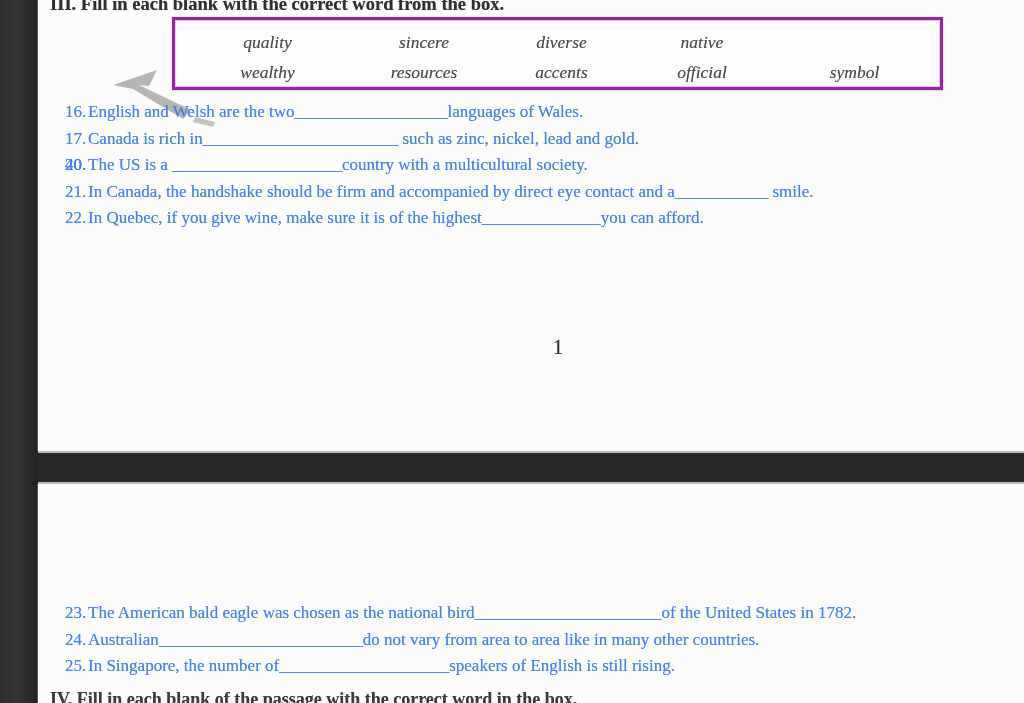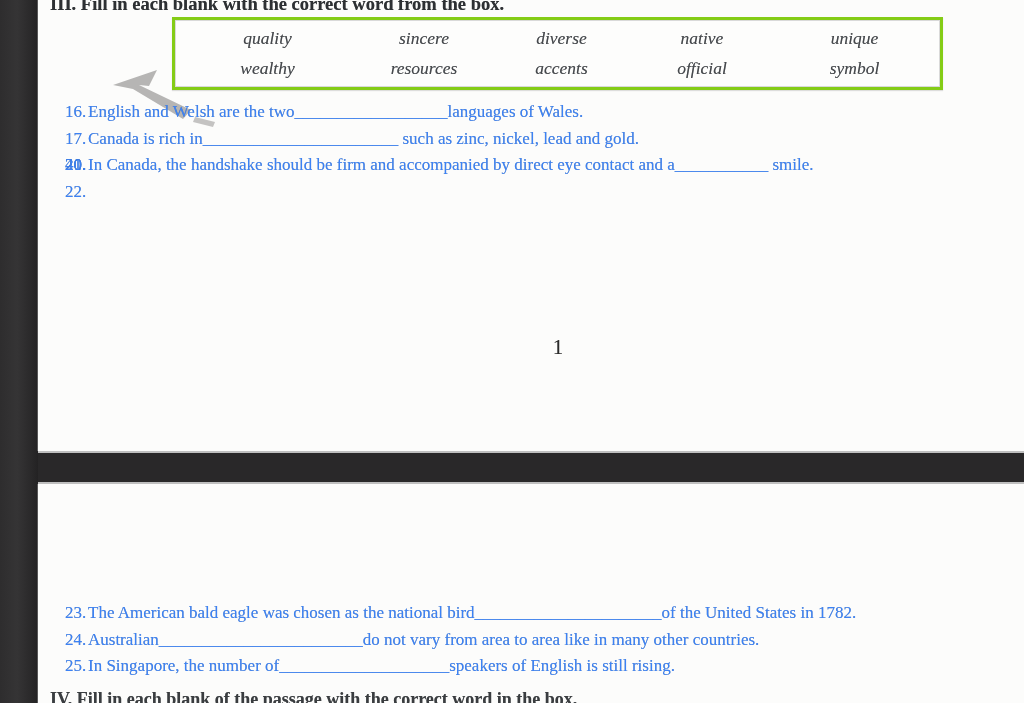--- a/index.html
+++ b/index.html
@@ -19,23 +19,23 @@
   .page2 { top:484px; height:219px; box-shadow:0 -2px 0 rgba(207,207,207,.9), -1px 0 0 rgba(190,190,190,.35); }
 
   .heading {
     position:absolute; left:12px; top:-7px; width:960px;
     font-weight:bold; font-size:18.5px; line-height:22px; color:#2d3033;
     text-shadow:0 0 .6px rgba(45,48,51,.6);
     white-space:nowrap;
   }
   .word-box {
     position:absolute; left:134px; top:17px; width:771px; height:73px;
-    box-sizing:border-box; border:3px solid #84cc16; background:#fdfdfc;
+    box-sizing:border-box; border:3px solid #a21caf; background:#fdfdfc;
     box-shadow:0 1px 1px rgba(0,0,0,.12), inset 0 0 0 1px #d9d9d9;
-    display:flex; flex-direction:column; justify-content:center; gap:1px;
+    display:flex; flex-direction:column; justify-content:flex-end; gap:1px;
   }
   .wb-row { display:grid; grid-template-columns:185px 128px 147px 134px 171px; height:29px; align-items:center; }
   .wb-cell {
     font-style:italic; font-size:17.5px; color:#46494d; text-align:center;
     text-shadow:0 0 .6px rgba(70,73,77,.5);
   }
   .arrow-svg { position:absolute; left:57px; top:55px; }
 
   .list {
     position:absolute; left:16px; top:99px; width:100%;
@@ -66,21 +66,20 @@
 
   <div class="page page1">
     <div class="heading">III. Fill in each blank with the correct word from the box.</div>
 
     <div class="word-box">
       <div class="wb-row">
         <span class="wb-cell">quality</span>
         <span class="wb-cell">sincere</span>
         <span class="wb-cell">diverse</span>
         <span class="wb-cell">native</span>
-        <span class="wb-cell">unique</span>
       </div>
       <div class="wb-row">
         <span class="wb-cell">wealthy</span>
         <span class="wb-cell">resources</span>
         <span class="wb-cell">accents</span>
         <span class="wb-cell">official</span>
         <span class="wb-cell">symbol</span>
       </div>
     </div>
 
@@ -96,27 +95,29 @@
       </div>
       <div class="item">
         <span class="num">17.</span>
         <span class="txt">Canada is rich in_______________________ such as zinc, nickel, lead and gold.</span>
       </div>
       <div class="item">
         <span class="num">20.</span>
       </div>
       <div class="item">
         <span class="num">40.</span>
+        <span class="txt">The US is a ____________________country with a multicultural society.</span>
       </div>
       <div class="item">
         <span class="num">21.</span>
         <span class="txt">In Canada, the handshake should be firm and accompanied by direct eye contact and a___________ smile.</span>
       </div>
       <div class="item">
         <span class="num">22.</span>
+        <span class="txt">In Quebec, if you give wine, make sure it is of the highest______________you can afford.</span>
       </div>
     </div>
 
     <div class="pagenum">1</div>
   </div>
 
   <div class="page page2">
     <div class="list list2">
       <div class="item">
         <span class="num">23.</span>

